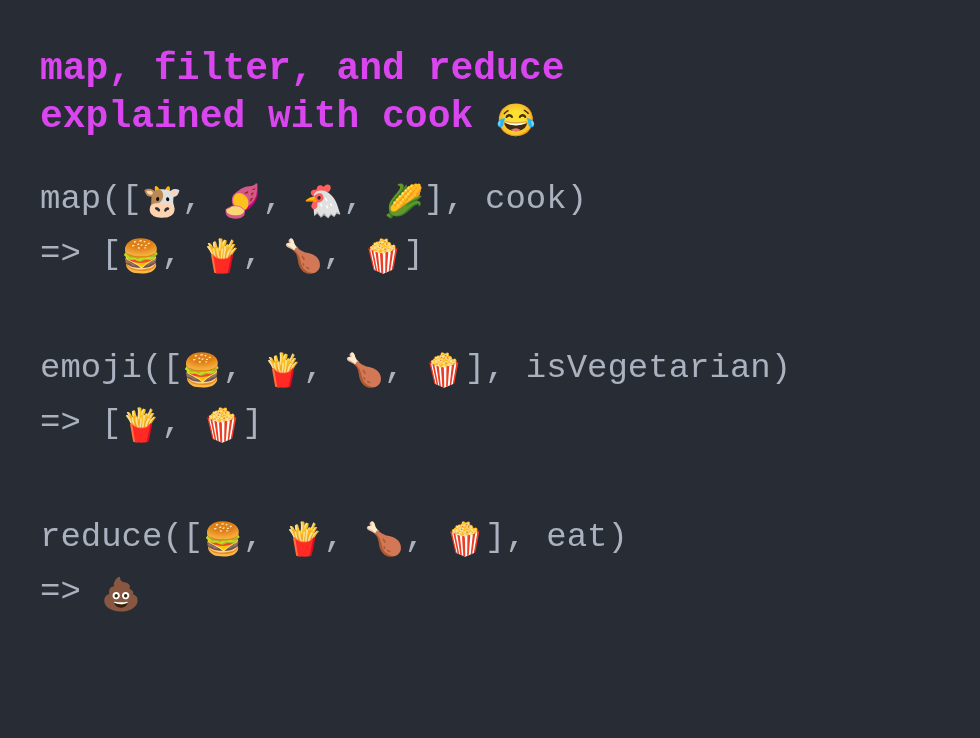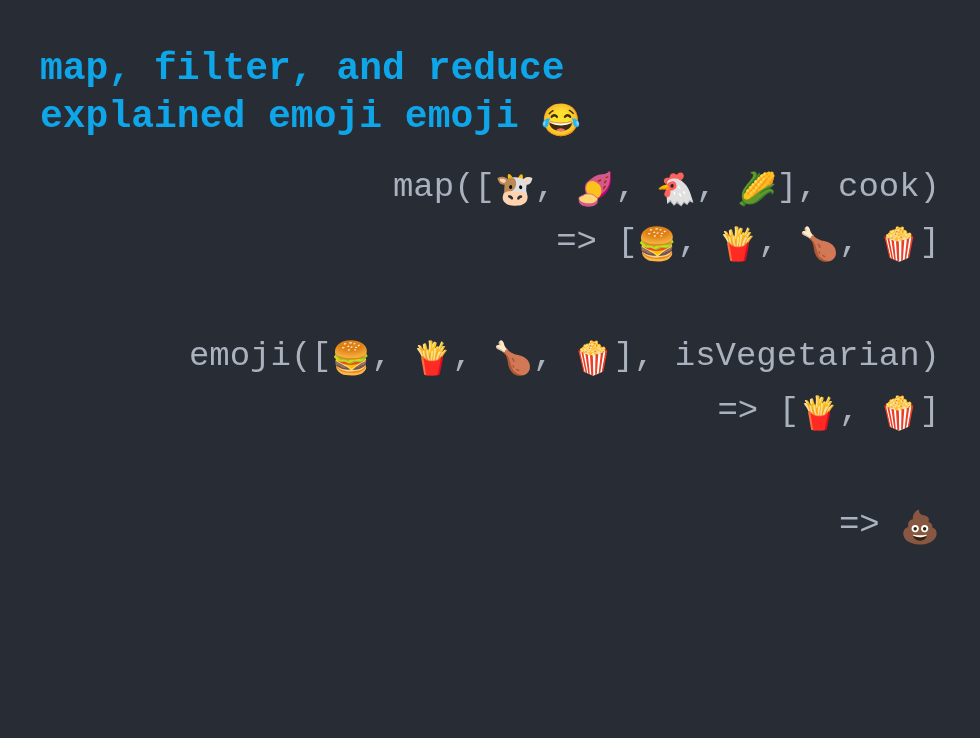--- a/index.html
+++ b/index.html
@@ -9,51 +9,50 @@
     }
     body {
       width: 980px;
       height: 738px;
       background-color: #282c34;
       font-family: 'Menlo', 'Monaco', 'Consolas', 'Courier New', monospace;
       padding: 45px 40px;
       overflow: hidden;
     }
     .heading {
-      color: #0ea5e9;
+      color: #d946ef;
       font-size: 38px;
       font-weight: bold;
       line-height: 1.25;
-      margin-bottom: 18px;
+      margin-bottom: 30px;
     }
     .heading-line {
       display: block;
     }
     .code-block {
       margin-bottom: 58px;
-      text-align: right;
     }
     .code-line {
       color: #abb2bf;
       font-size: 34px;
       line-height: 1.55;
       white-space: nowrap;
     }
     .emoji {
       font-size: 32px;
       vertical-align: -4px;
     }
   </style>
 </head>
 <body>
 
 <div class="heading">
   <span class="heading-line">map, filter, and reduce</span>
   <span class="heading-line">
-    <span>explained emoji emoji </span><span class="emoji">😂</span>
+    <span>explained with cook </span><span class="emoji">😂</span>
   </span>
 </div>
 
 <div class="code-block">
   <div class="code-line">
     <span>map([</span><span><span class="emoji">🐮</span><span>, </span><span class="emoji">🍠</span><span>, </span><span class="emoji">🐔</span><span>, </span><span class="emoji">🌽</span></span><span>], cook)</span>
   </div>
   <div class="code-line">
     <span>=&gt; [</span><span><span class="emoji">🍔</span><span>, </span><span class="emoji">🍟</span><span>, </span><span class="emoji">🍗</span><span>, </span><span class="emoji">🍿</span></span><span>]</span>
   </div>
@@ -63,15 +62,18 @@
   <div class="code-line">
     <span>emoji([</span><span><span class="emoji">🍔</span><span>, </span><span class="emoji">🍟</span><span>, </span><span class="emoji">🍗</span><span>, </span><span class="emoji">🍿</span></span><span>], isVegetarian)</span>
   </div>
   <div class="code-line">
     <span>=&gt; [</span><span><span class="emoji">🍟</span><span>, </span><span class="emoji">🍿</span></span><span>]</span>
   </div>
 </div>
 
 <div class="code-block">
   <div class="code-line">
+    <span>reduce([</span><span><span class="emoji">🍔</span><span>, </span><span class="emoji">🍟</span><span>, </span><span class="emoji">🍗</span><span>, </span><span class="emoji">🍿</span></span><span>], eat)</span>
+  </div>
+  <div class="code-line">
     <span>=&gt; </span><span><span class="emoji">💩</span></span><span></span>
   </div>
 </div>
 
 </body></html>

